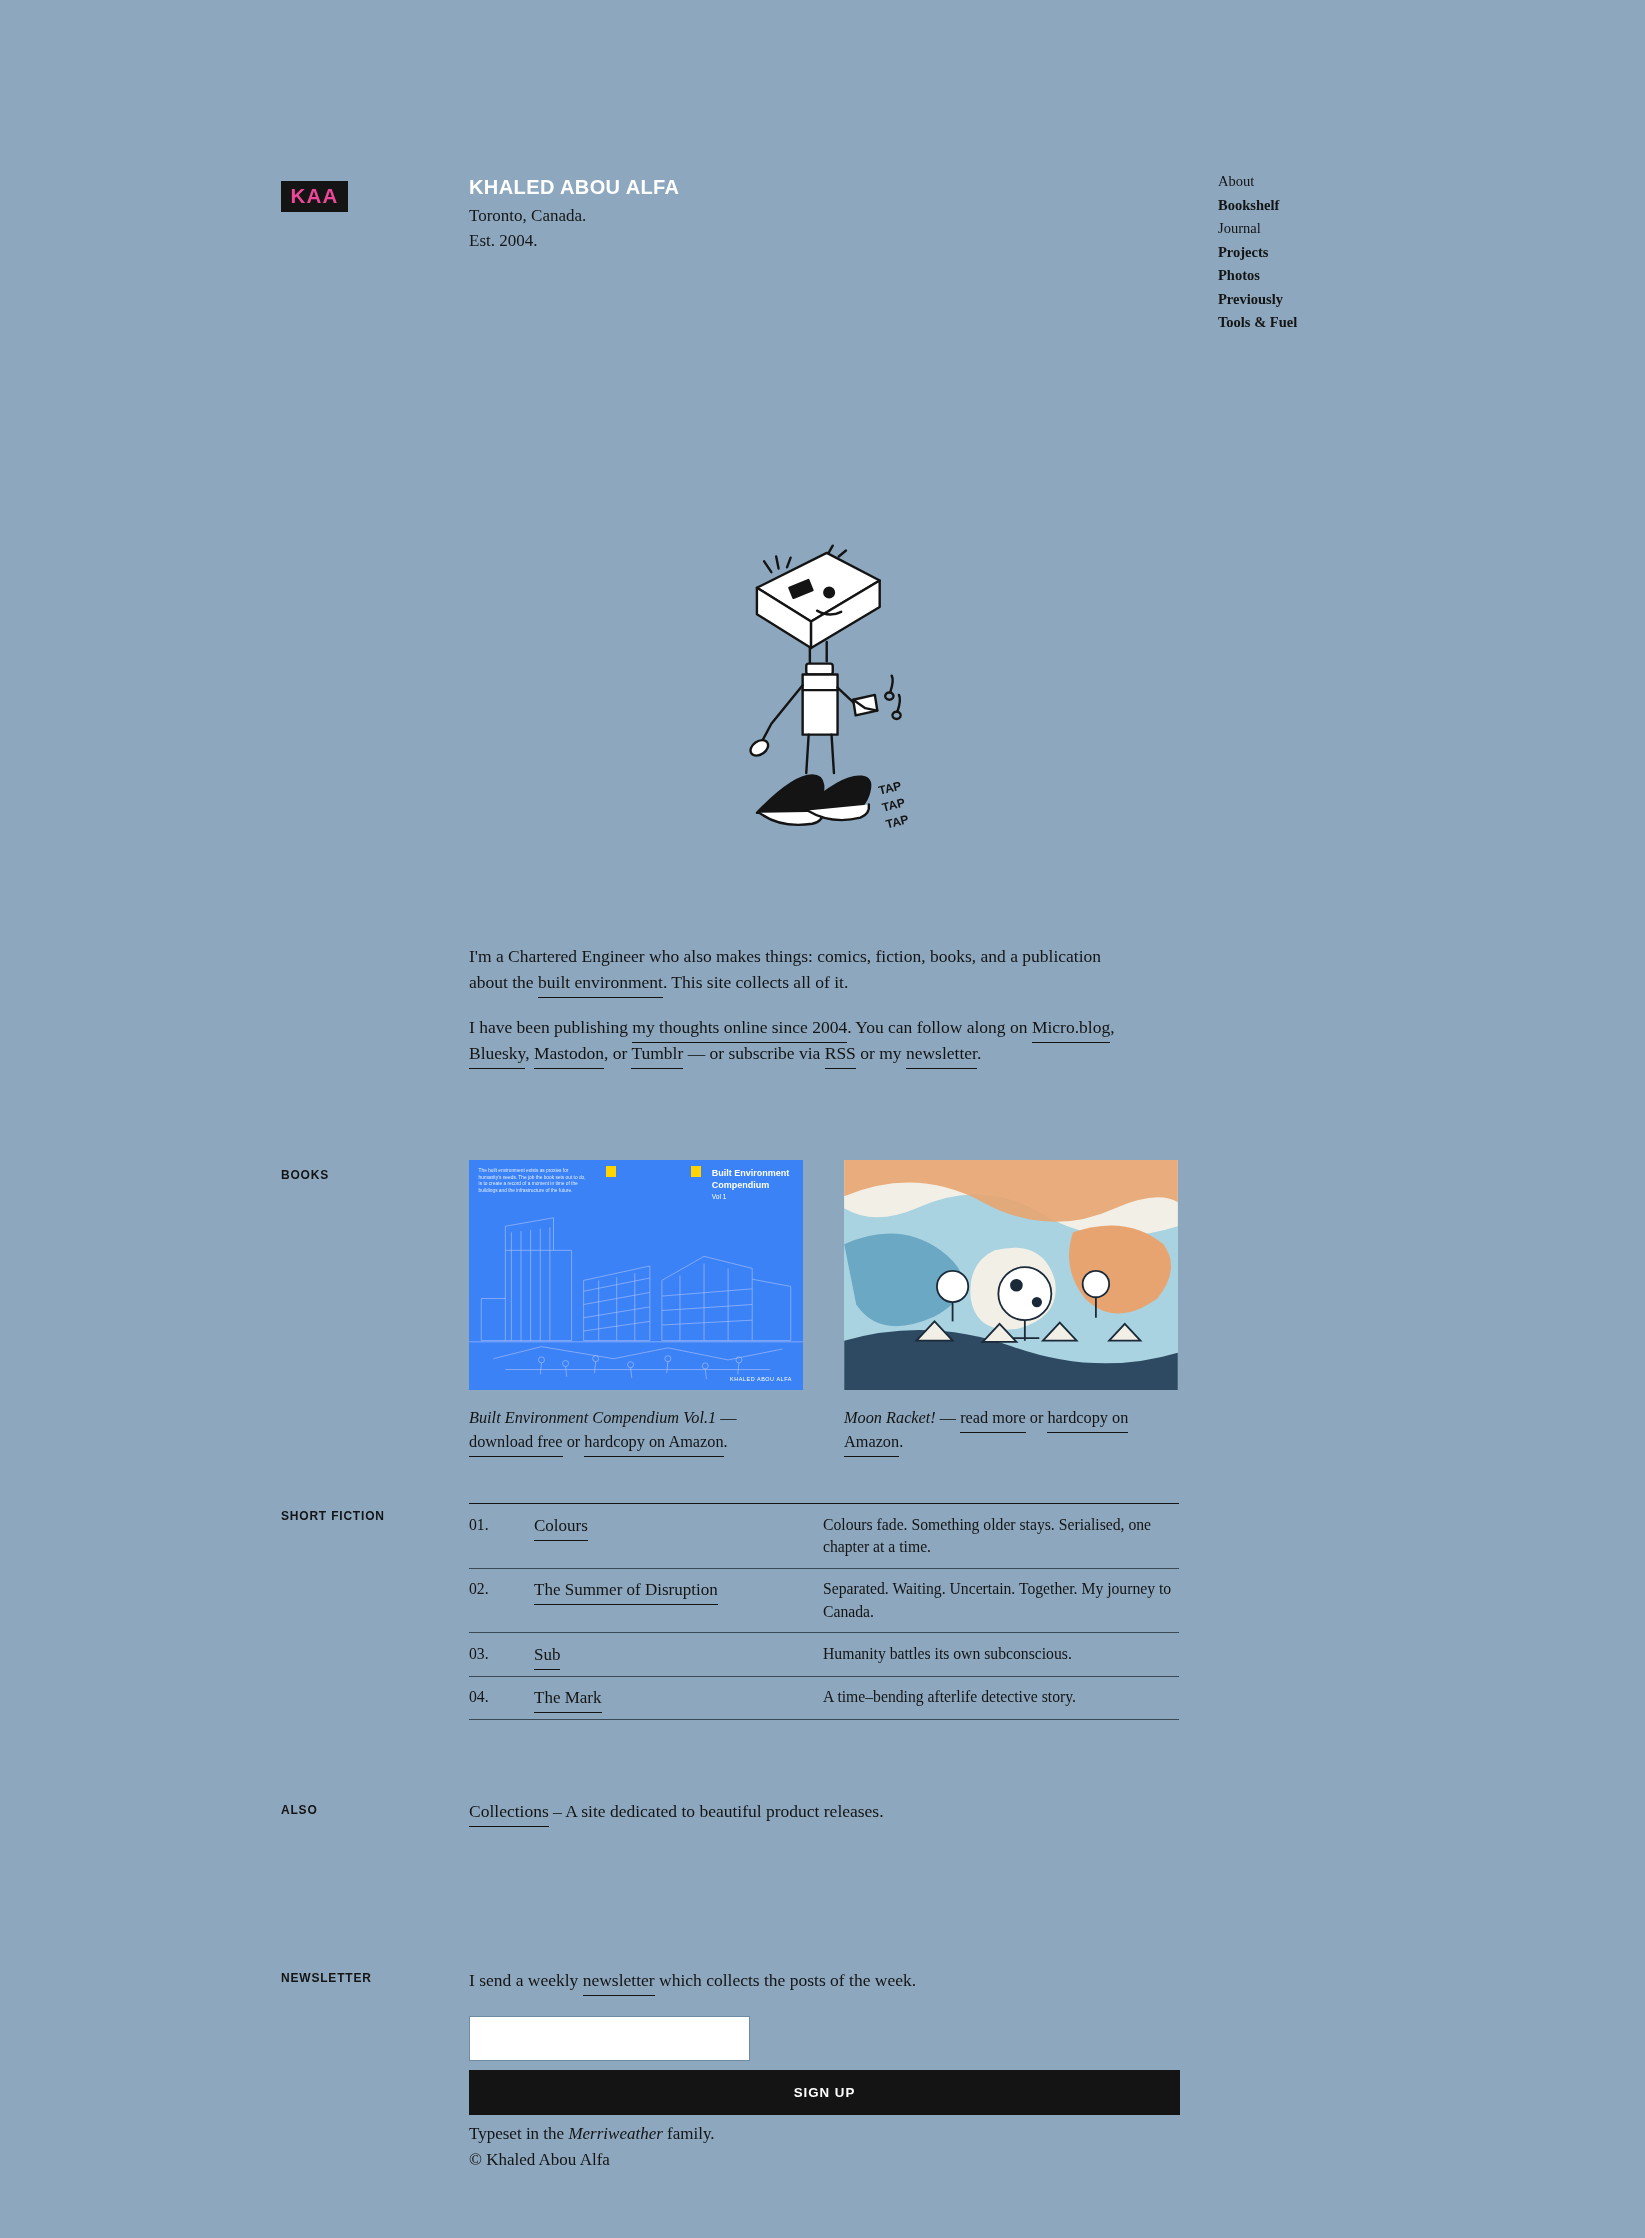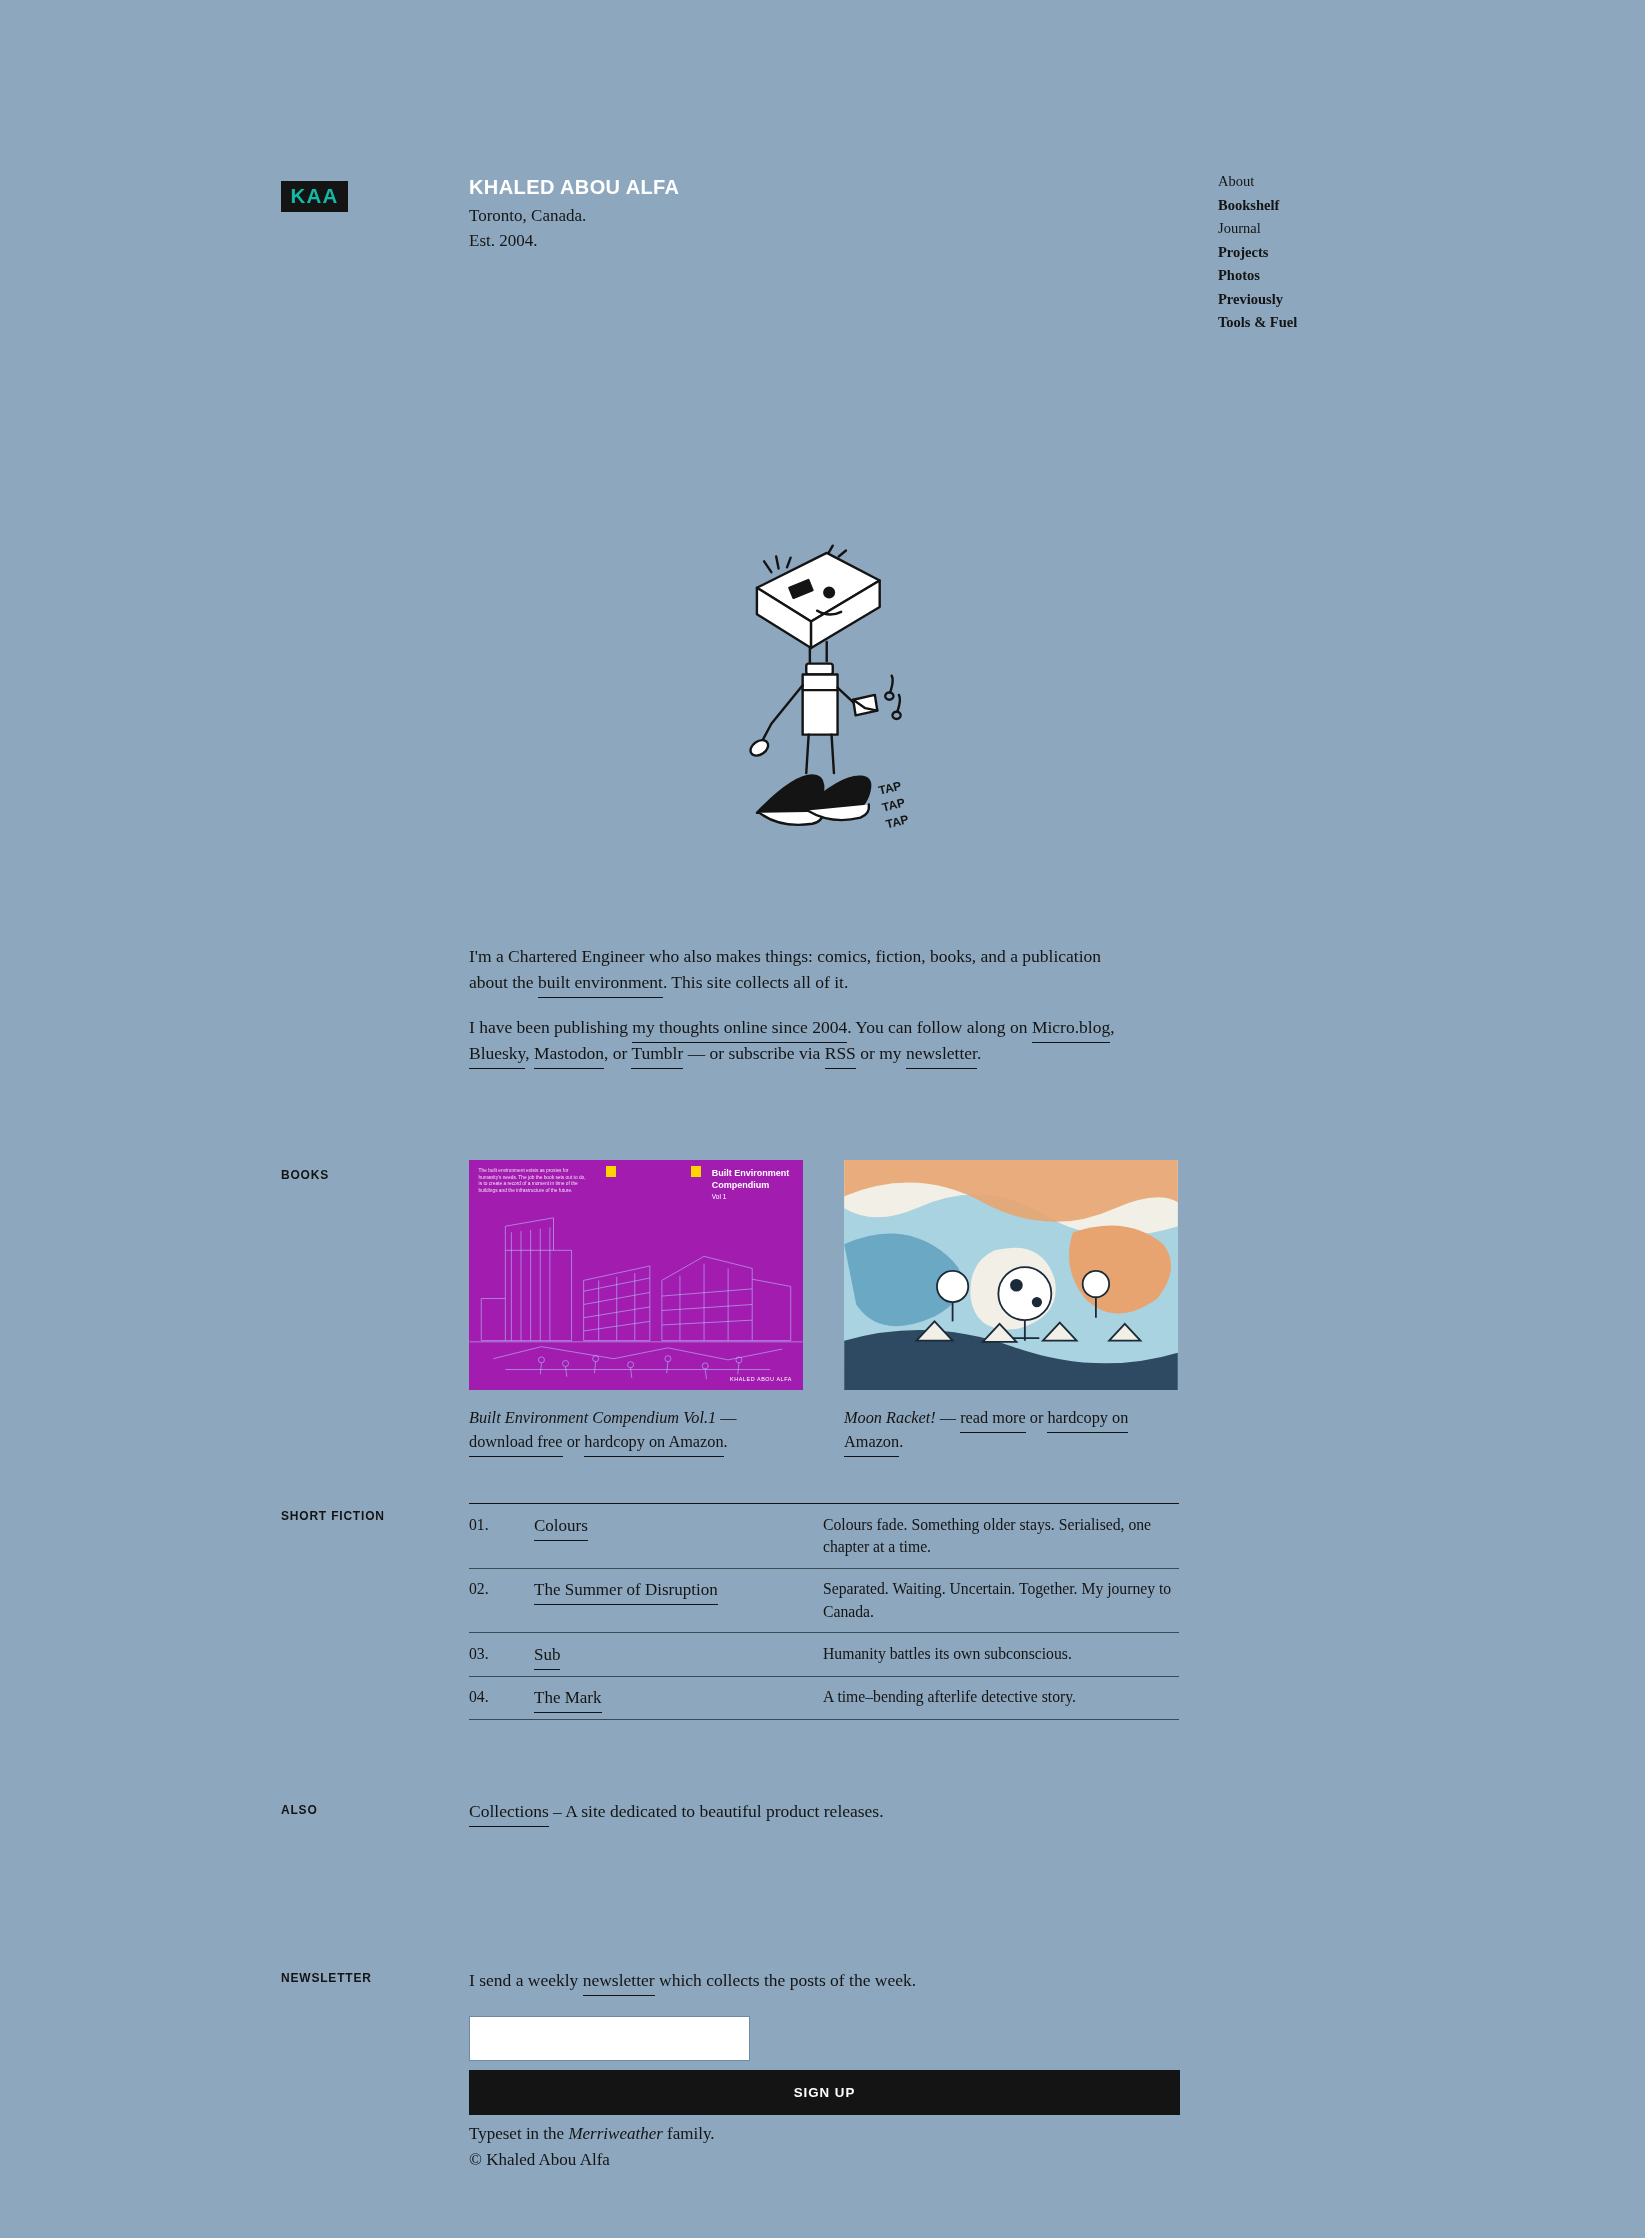--- a/index.html
+++ b/index.html
@@ -26,21 +26,21 @@
     position: absolute;
     left: 0; top: 0;
     width: 1646px;
     height: 374px;
   }
   .logo {
     position: absolute;
     left: 281px;
     top: 181px;
     background: #141414;
-    color: #14b8a6;
+    color: #ec4899;
     font-family: "Liberation Sans", sans-serif;
     font-weight: bold;
     font-size: 20.5px;
     letter-spacing: 1.2px;
     padding: 4.8px 9.6px 6px 9.6px;
     line-height: 1;
   }
   .ident {
     position: absolute;
     left: 469px;
@@ -127,21 +127,21 @@
     gap: 41px;
   }
   .book { width: 334px; }
   .book-cover {
     width: 334px;
     height: 230px;
     position: relative;
     overflow: hidden;
     display: block;
   }
-  .cover-a { background: #a21caf; }
+  .cover-a { background: #3b82f6; }
   .cover-b { background: #a9d3e0; }
   .book-caption {
     margin-top: 15.7px;
     font-size: 16.3px;
     line-height: 1.5;
   }
   .book-caption i { font-style: italic; }
 
   
   .cA-text {

